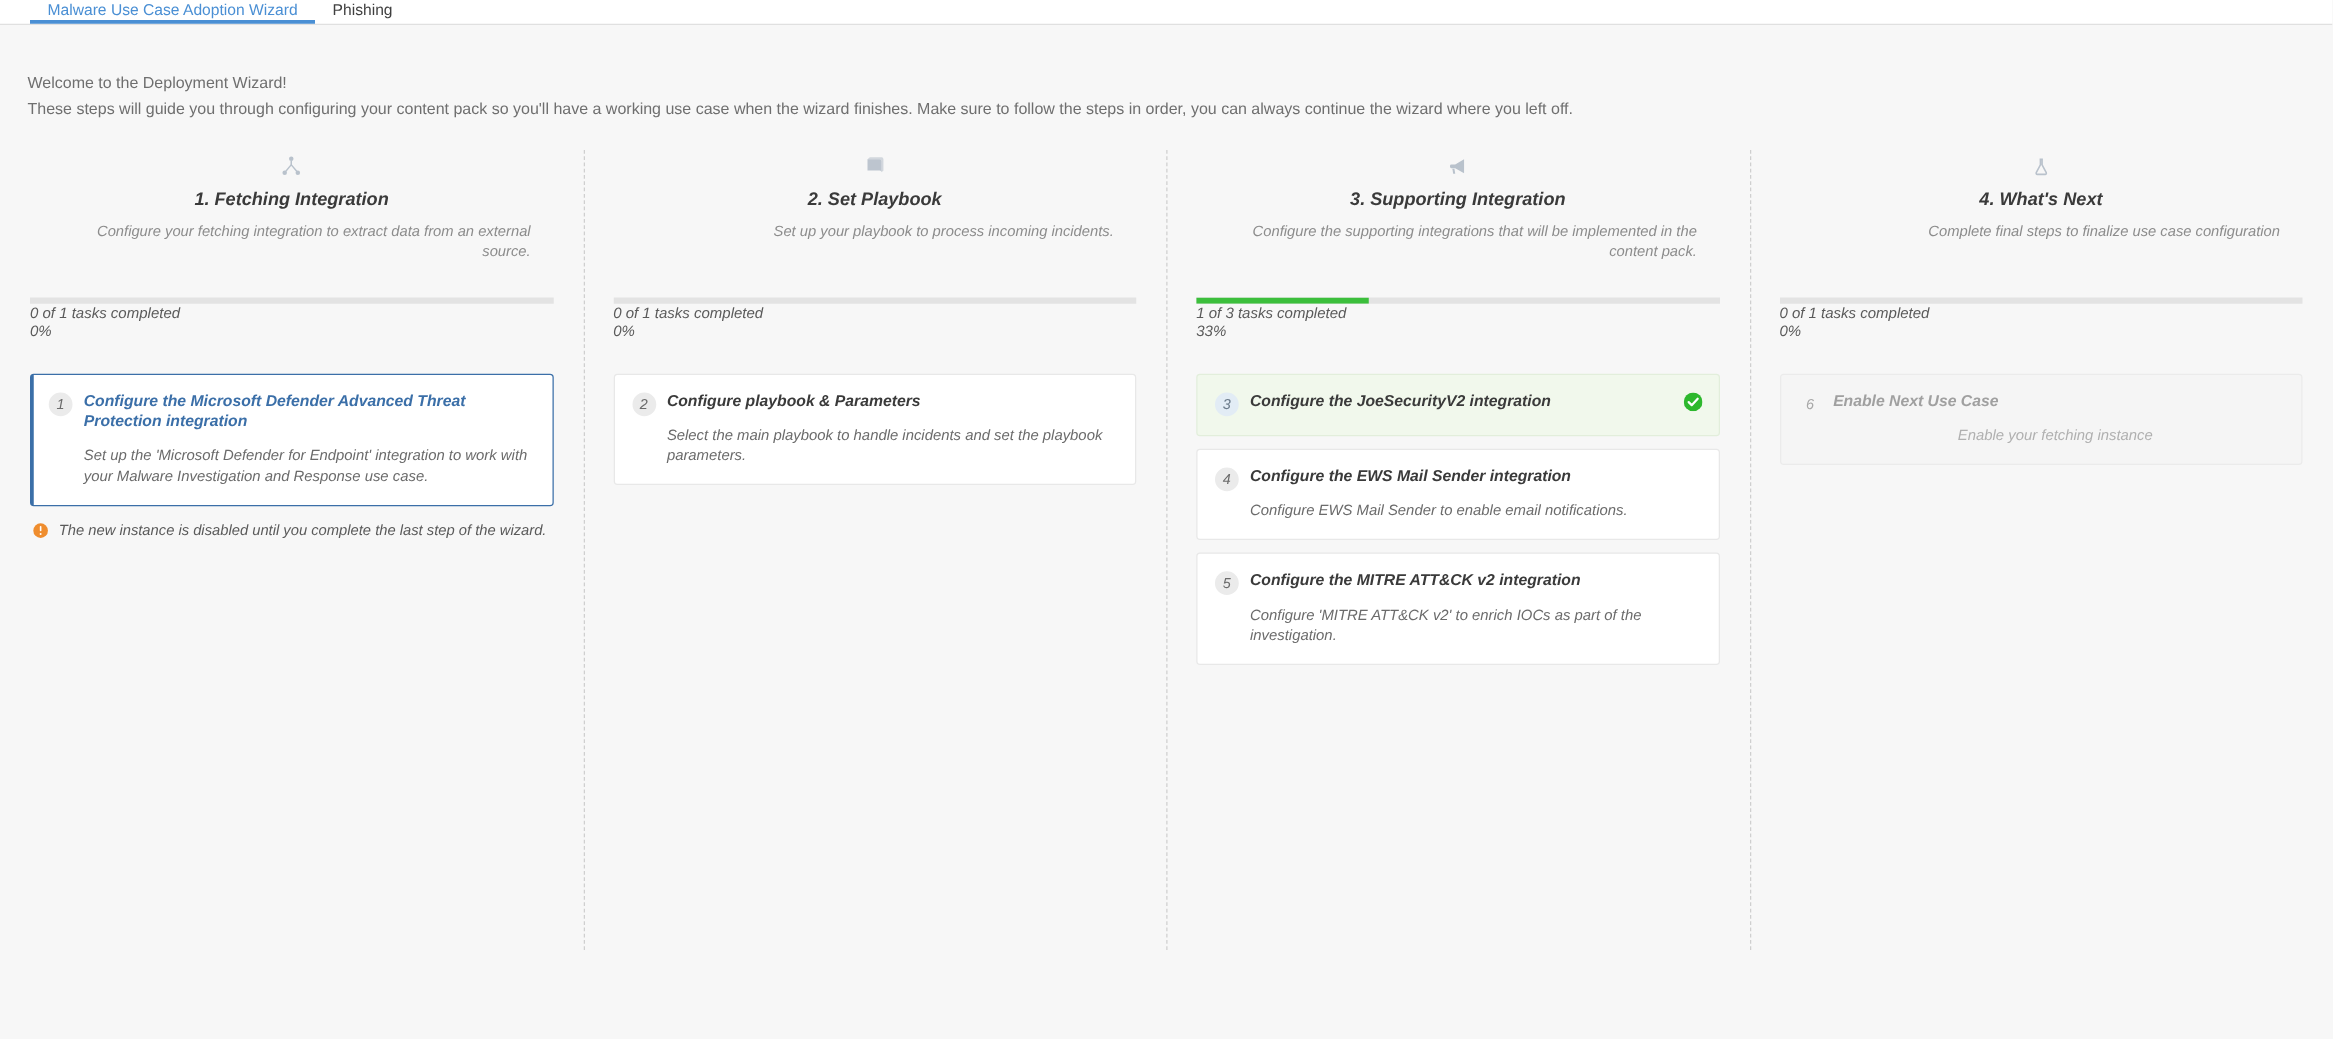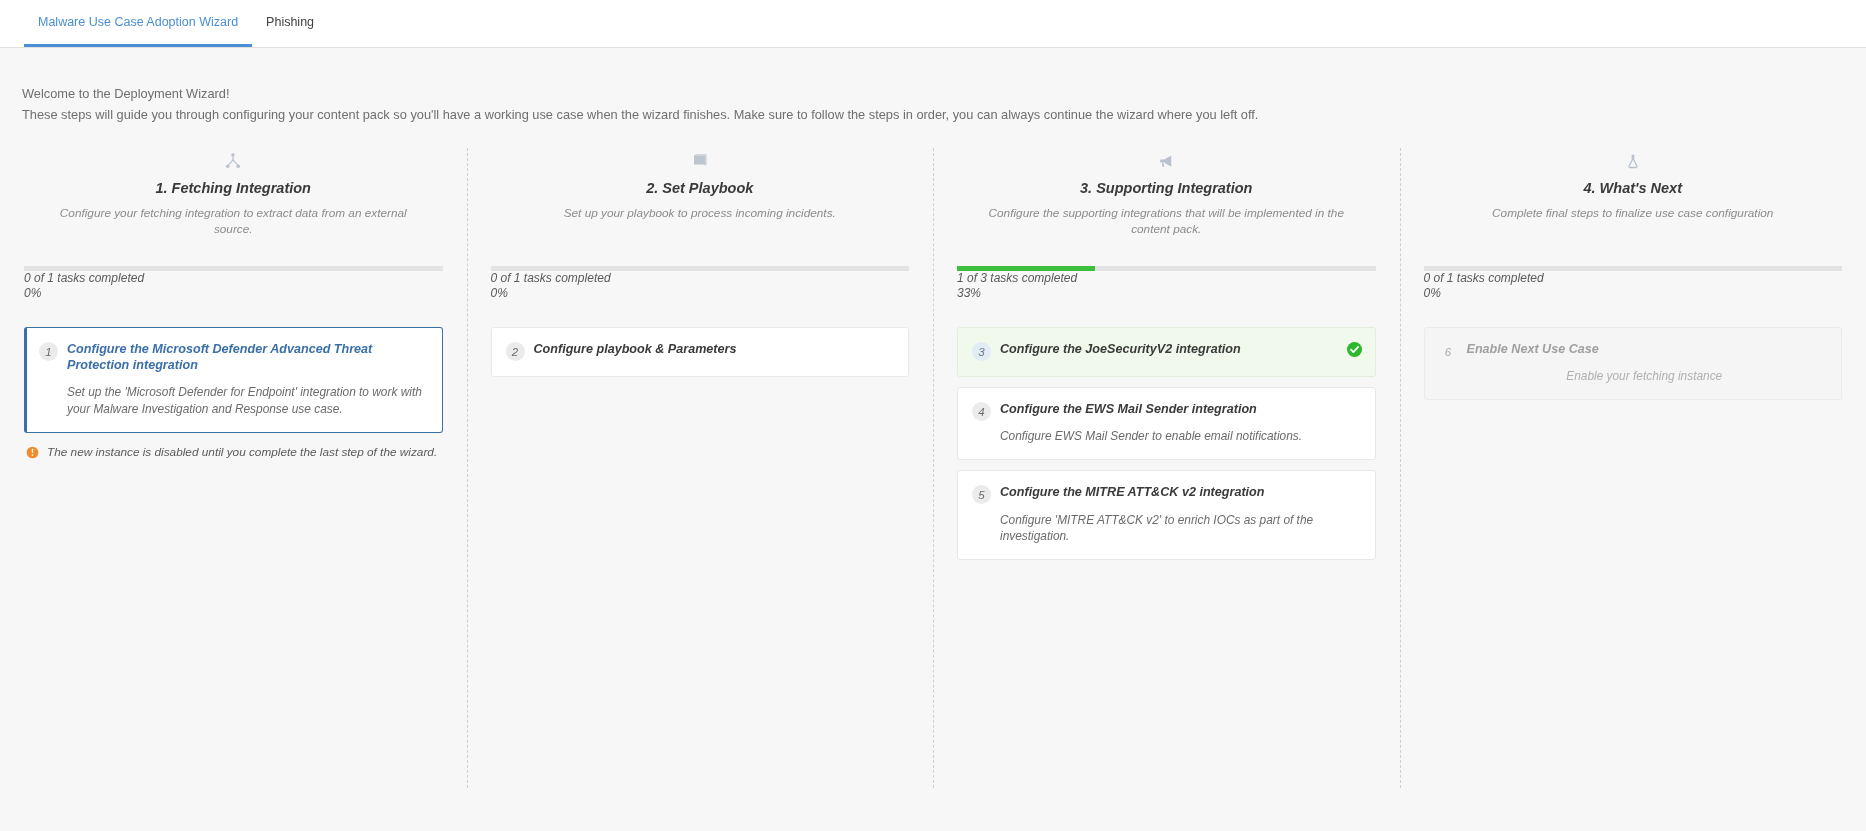--- a/index.html
+++ b/index.html
@@ -5,21 +5,21 @@
   * { box-sizing: border-box; margin: 0; padding: 0; }
   html, body {
     width: 1866px; height: 831px;
     background: #f7f7f7;
     font-family: "Liberation Sans", sans-serif;
     overflow: hidden;
   }
 
   
   .tabbar {
-    height: 48px;
+    height: 20px;
     background: #ffffff;
     border-bottom: 1px solid #e0e0e0;
     display: flex;
     align-items: stretch;
     padding-left: 24px;
   }
   .tab {
     display: flex; align-items: center;
     padding: 0 14px;
     font-size: 12.5px;
@@ -69,21 +69,21 @@
   .col-icon svg { display: block; }
 
   .col-title {
     text-align: center;
     font-size: 14.5px;
     font-weight: bold;
     color: #3a3a3a;
     margin-bottom: 10px;
   }
   .col-sub {
-    text-align: center;
+    text-align: right;
     font-size: 11.8px;
     color: #8c8c8c;
     line-height: 1.32;
     padding: 0 18px;
     min-height: 32px;
   }
 
   .progress-wrap { margin-top: 28px; }
   .progress-track {
     height: 5px;
@@ -251,20 +251,21 @@
                <div class="progress-fill" style="width:0%"></div>
              </div>
              <div class="progress-text">0 of 1 tasks completed</div>
              <div class="progress-pct">0%</div>
            </div>
       <div class="cards">
         <div class="card">
       <div class="card-num">2</div>
       <div class="card-body">
         <div class="card-title">Configure playbook &amp; Parameters</div>
+        <div class="card-desc">Select the main playbook to handle incidents and set the playbook parameters.</div>
       </div>
 
     </div>
       </div>
     </div>
     <div class="col">
       <div class="col-icon">
         <svg width="20" height="18" viewBox="0 0 24 24" fill="#b9c2cc">
         <path d="M19 4.5 9.5 10H5.5a1.5 1.5 0 0 0-1.5 1.5v1A1.5 1.5 0 0 0 5.5 14h4L19 19.5z"></path>
         <path d="M6.5 14.6h2.2l.9 5.4H7.4z"></path>

